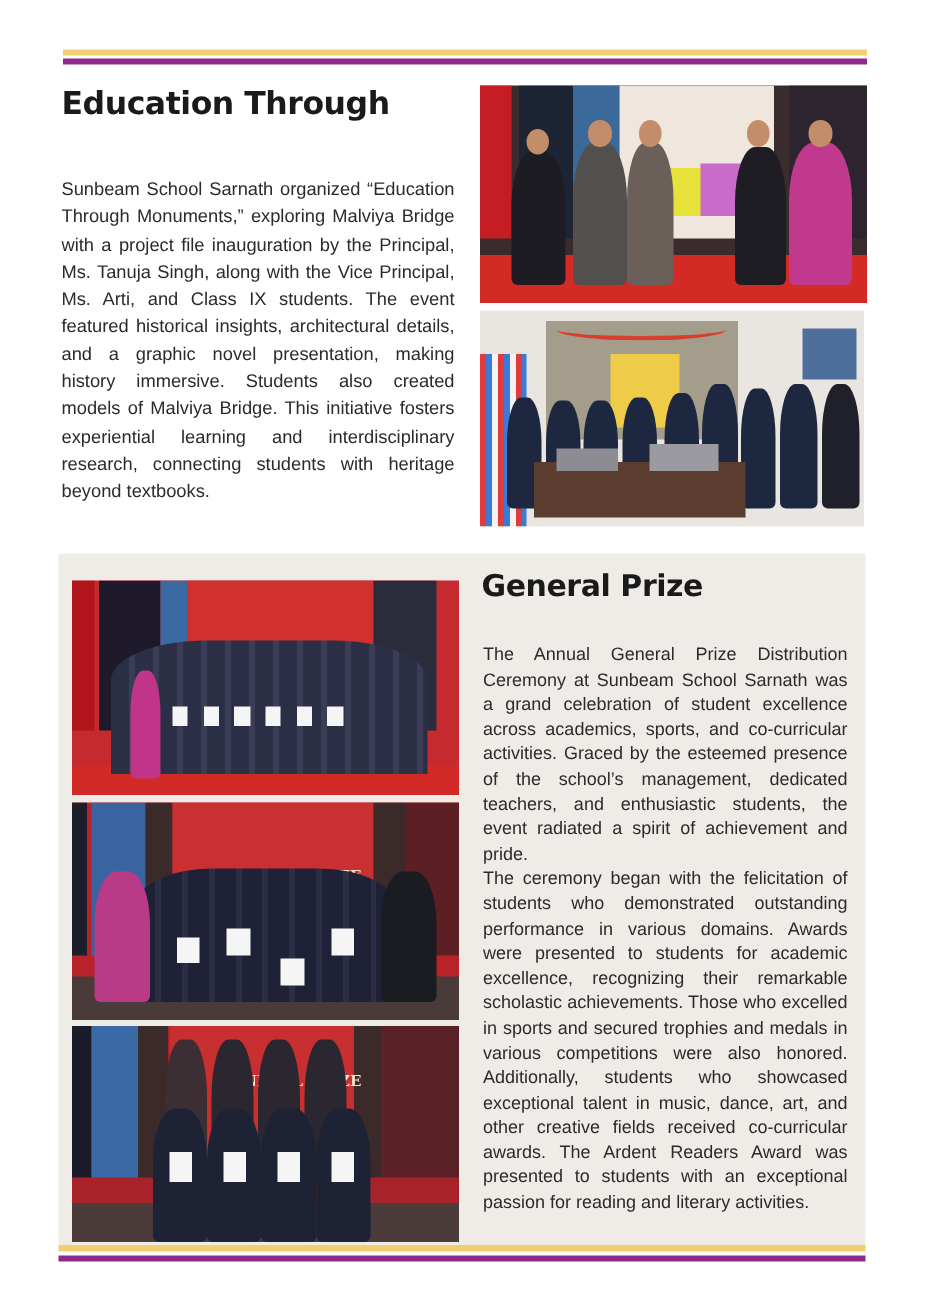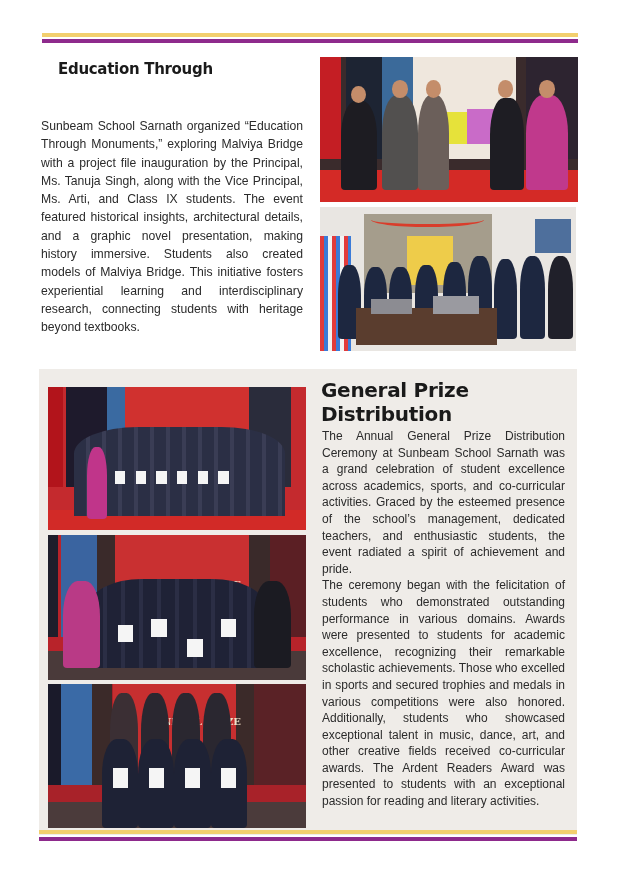--- a/index.html
+++ b/index.html
@@ -19,21 +19,21 @@
   .head { position:absolute; border-radius:50%; background:#c48d6a; }
   .cert { position:absolute; background:#f5f5f5; }
   .stage-title { position:absolute; color:#f3e1c9; font-weight:bold; font-size:10px; font-family:"DejaVu Serif", serif; left:38%; top:30%; white-space:nowrap; }
 </style>
 </head>
 <body>
 
 <div class="rule yellow" style="top:33px;"></div>
 <div class="rule purple" style="top:39px;"></div>
 
-<div class="heading" style="left:58px; top:57px; font-size:15px; line-height:25px;">
+<div class="heading" style="left:41px; top:57px; font-size:21px; line-height:25px;">
   <div>Education Through</div>
 </div>
 <div class="para" style="left:41px; top:117px; width:262px;">Sunbeam School Sarnath organized “Education Through Monuments,” exploring Malviya Bridge with a project file inauguration by the Principal, Ms. Tanuja Singh, along with the Vice Principal, Ms. Arti, and Class IX students. The event featured historical insights, architectural details, and a graphic novel presentation, making history immersive. Students also created models of Malviya Bridge. This initiative fosters experiential learning and interdisciplinary research, connecting students with heritage beyond textbooks.</div>
 
 <div class="photo" style="left:320px; top:57px; width:258px; height:145px; background:#3a2b2c;">
   <div class="scene">
     <div class="banner" style="left:0; width:8%; background:#c41e24;"></div>
     <div class="banner" style="left:10%; width:14%; background:#1d2433;"></div>
     <div class="banner" style="left:24%; width:12%; background:#3b6a9a;"></div>
     <div class="banner" style="left:36%; width:40%; background:#efe7dd;"></div>
@@ -138,21 +138,20 @@
     <div class="person" style="left:63%; width:14%; height:62%; background:#1e2235; bottom:0;"></div>
     <div class="cert" style="left:25%; bottom:28%; width:6%; height:14%;"></div>
     <div class="cert" style="left:39%; bottom:28%; width:6%; height:14%;"></div>
     <div class="cert" style="left:53%; bottom:28%; width:6%; height:14%;"></div>
     <div class="cert" style="left:67%; bottom:28%; width:6%; height:14%;"></div>
   </div>
 </div>
 
 <div class="heading" style="left:321px; top:378px; font-size:20px; line-height:24px;">
   <div>General Prize</div>
-  <div>Distribution</div>
 </div>
 <div class="para" style="left:322px; top:428px; width:243px; font-size:12px; line-height:16.6px;">
   <p>The Annual General Prize Distribution Ceremony at Sunbeam School Sarnath was a grand celebration of student excellence across academics, sports, and co-curricular activities. Graced by the esteemed presence of the school’s management, dedicated teachers, and enthusiastic students, the event radiated a spirit of achievement and pride.</p>
   <p>The ceremony began with the felicitation of students who demonstrated outstanding performance in various domains. Awards were presented to students for academic excellence, recognizing their remarkable scholastic achievements. Those who excelled in sports and secured trophies and medals in various competitions were also honored. Additionally, students who showcased exceptional talent in music, dance, art, and other creative fields received co-curricular awards. The Ardent Readers Award was presented to students with an exceptional passion for reading and literary activities.</p>
 </div>
 
 <div class="rule yellow" style="top:830px; left:39px; width:538px;"></div>
 <div class="rule purple" style="top:837px; left:39px; width:538px;"></div>
 
 </body></html>

